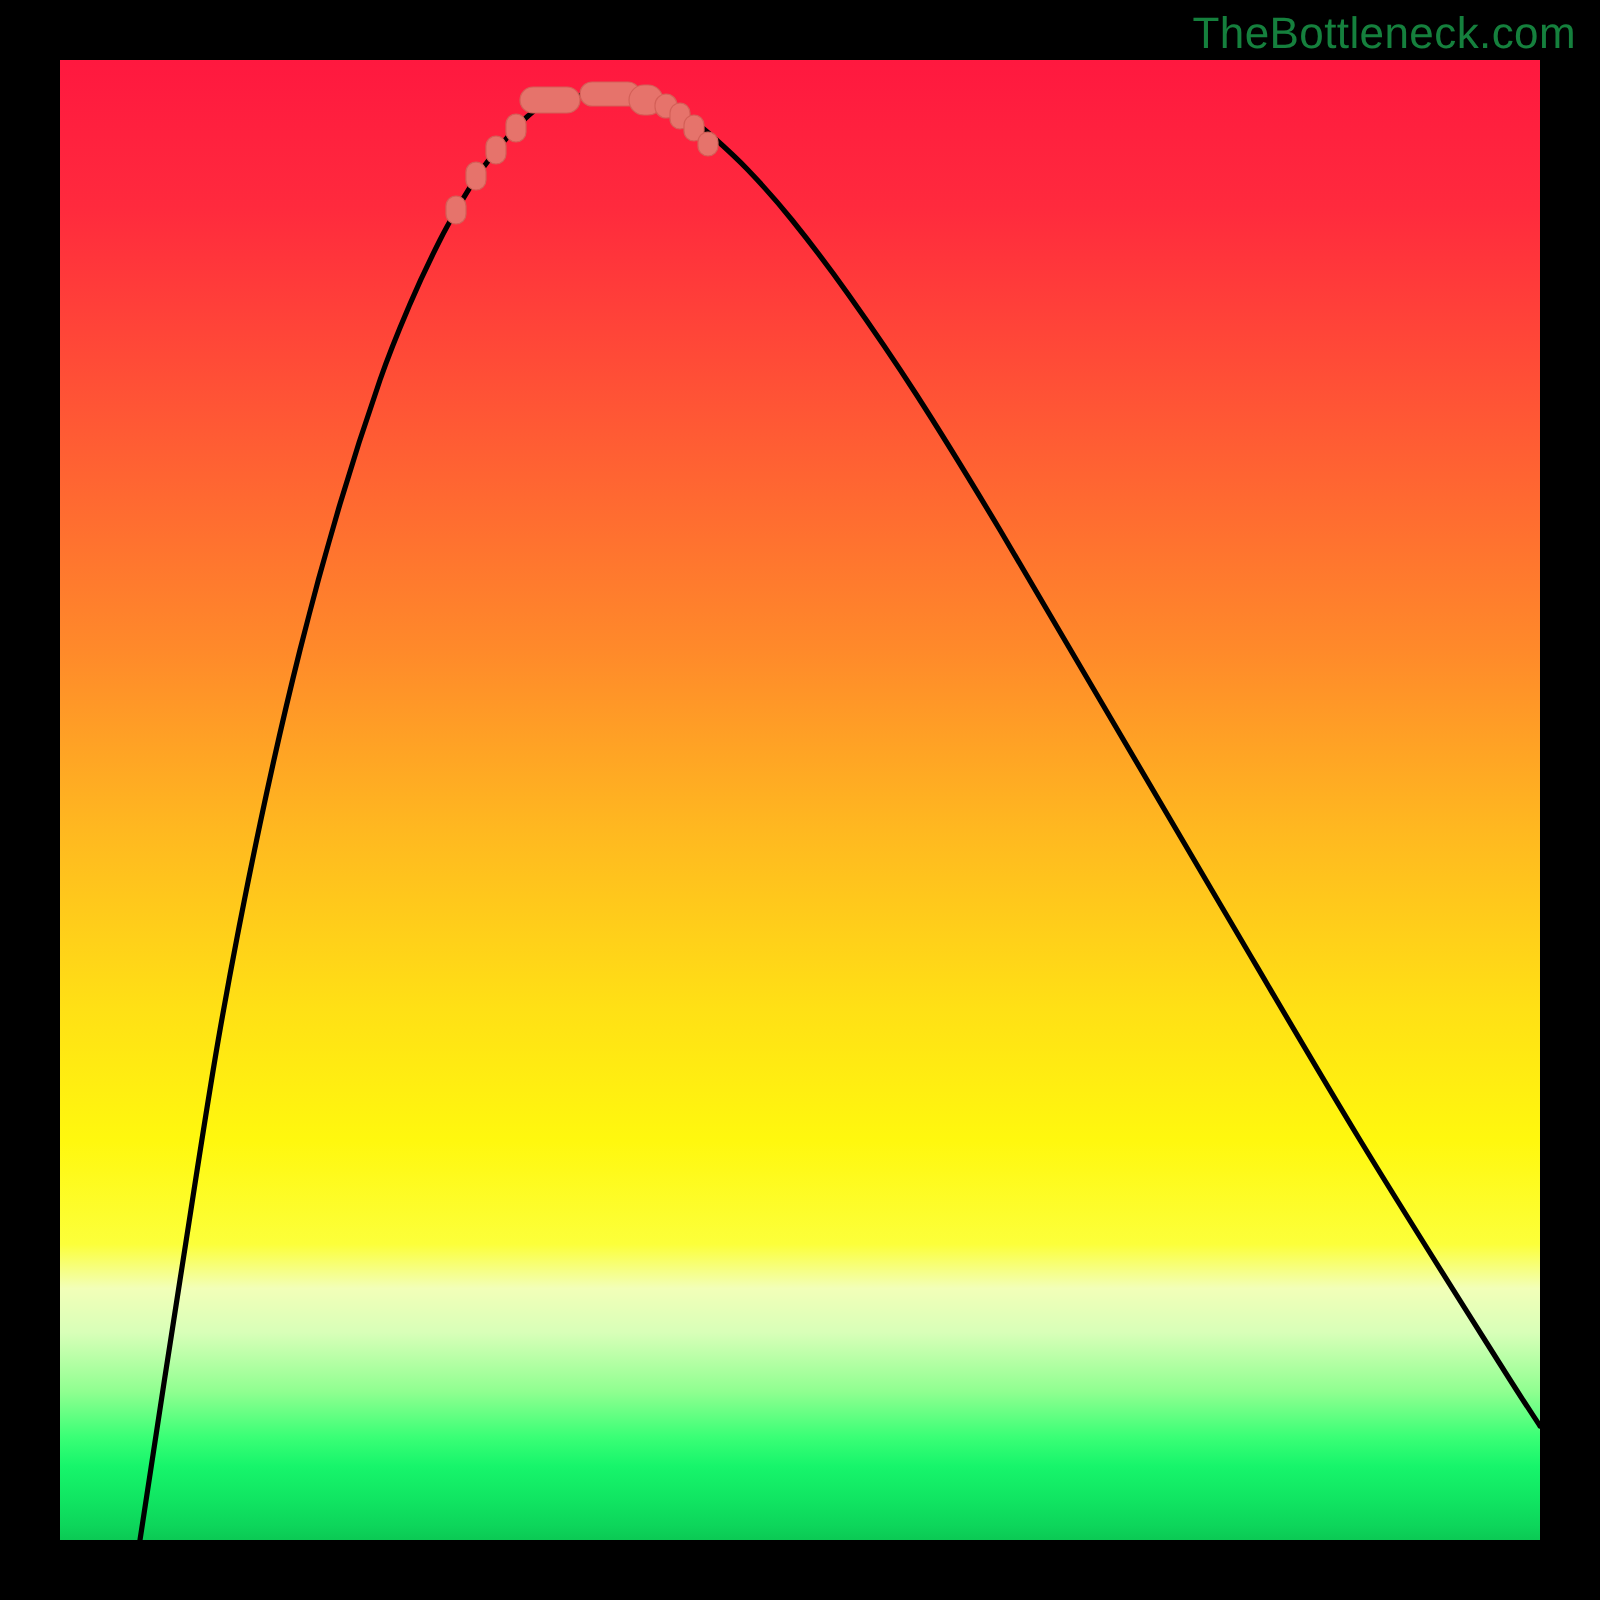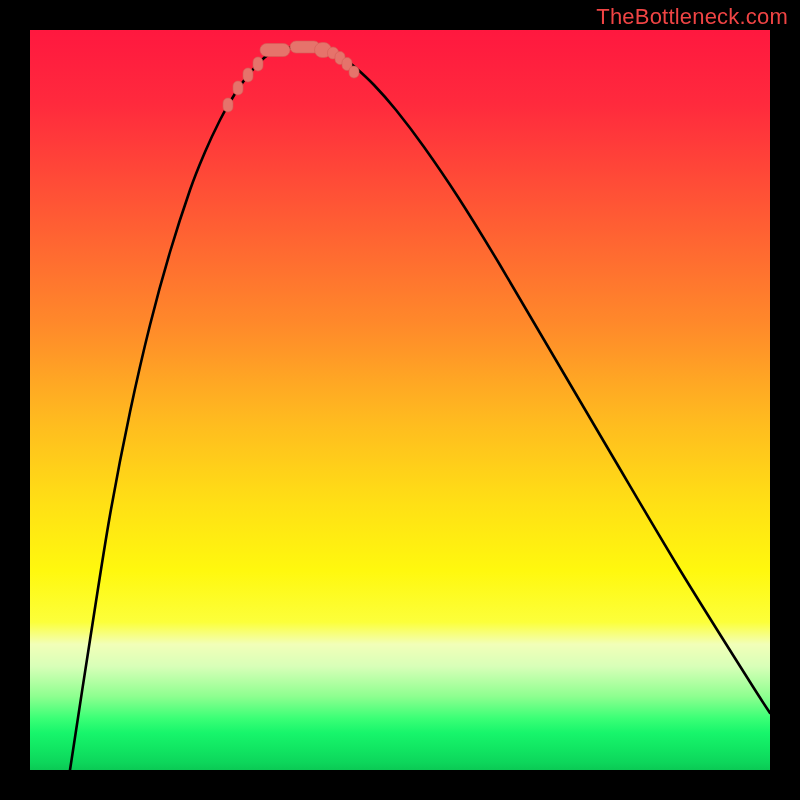--- a/index.html
+++ b/index.html
@@ -39,21 +39,21 @@
       #17f56b 95%,
       #11e763 97%,
       #0dd65b 99%,
       #0bc954 100%
     );
   }
   .watermark {
     position: absolute;
     top: 4px;
     right: 12px;
-    color: #ef4444;
+    color: #15803d;
     font-size: 22px;
     letter-spacing: 0.2px;
     font-weight: 500;
     user-select: none;
   }
   svg.curve-layer {
     position: absolute;
     inset: 0;
   }
 </style>

